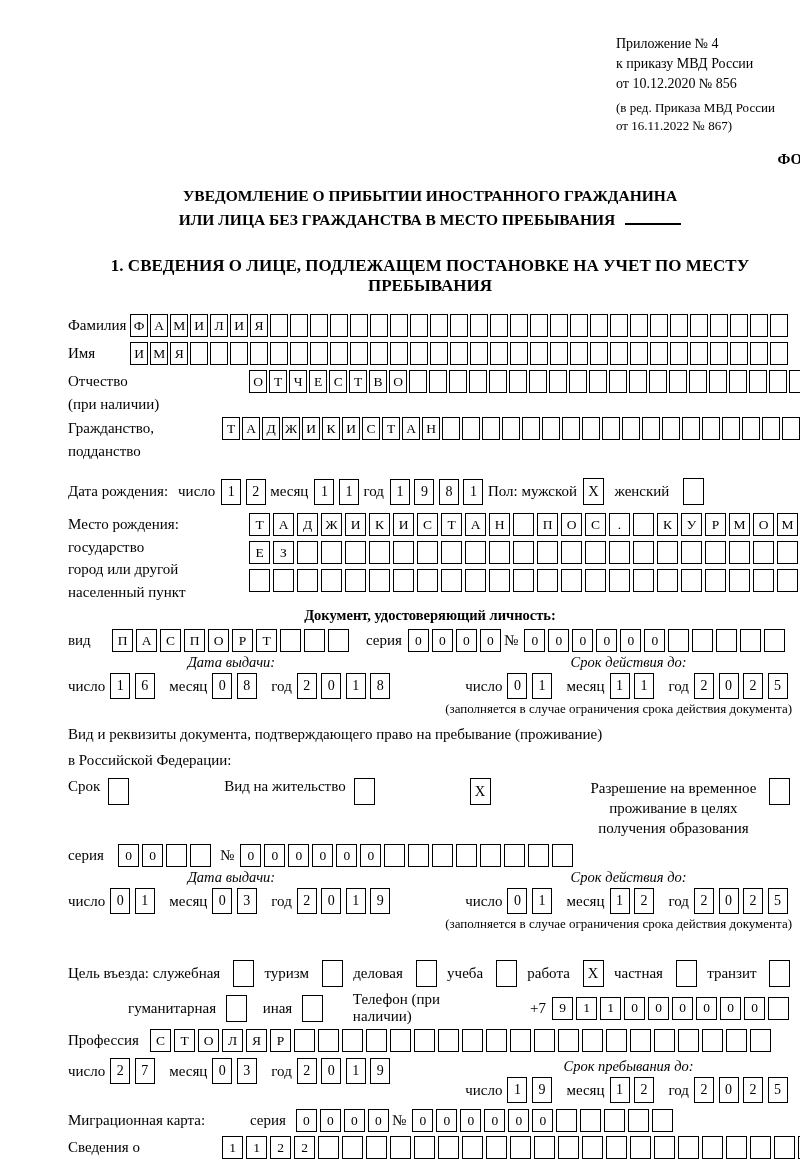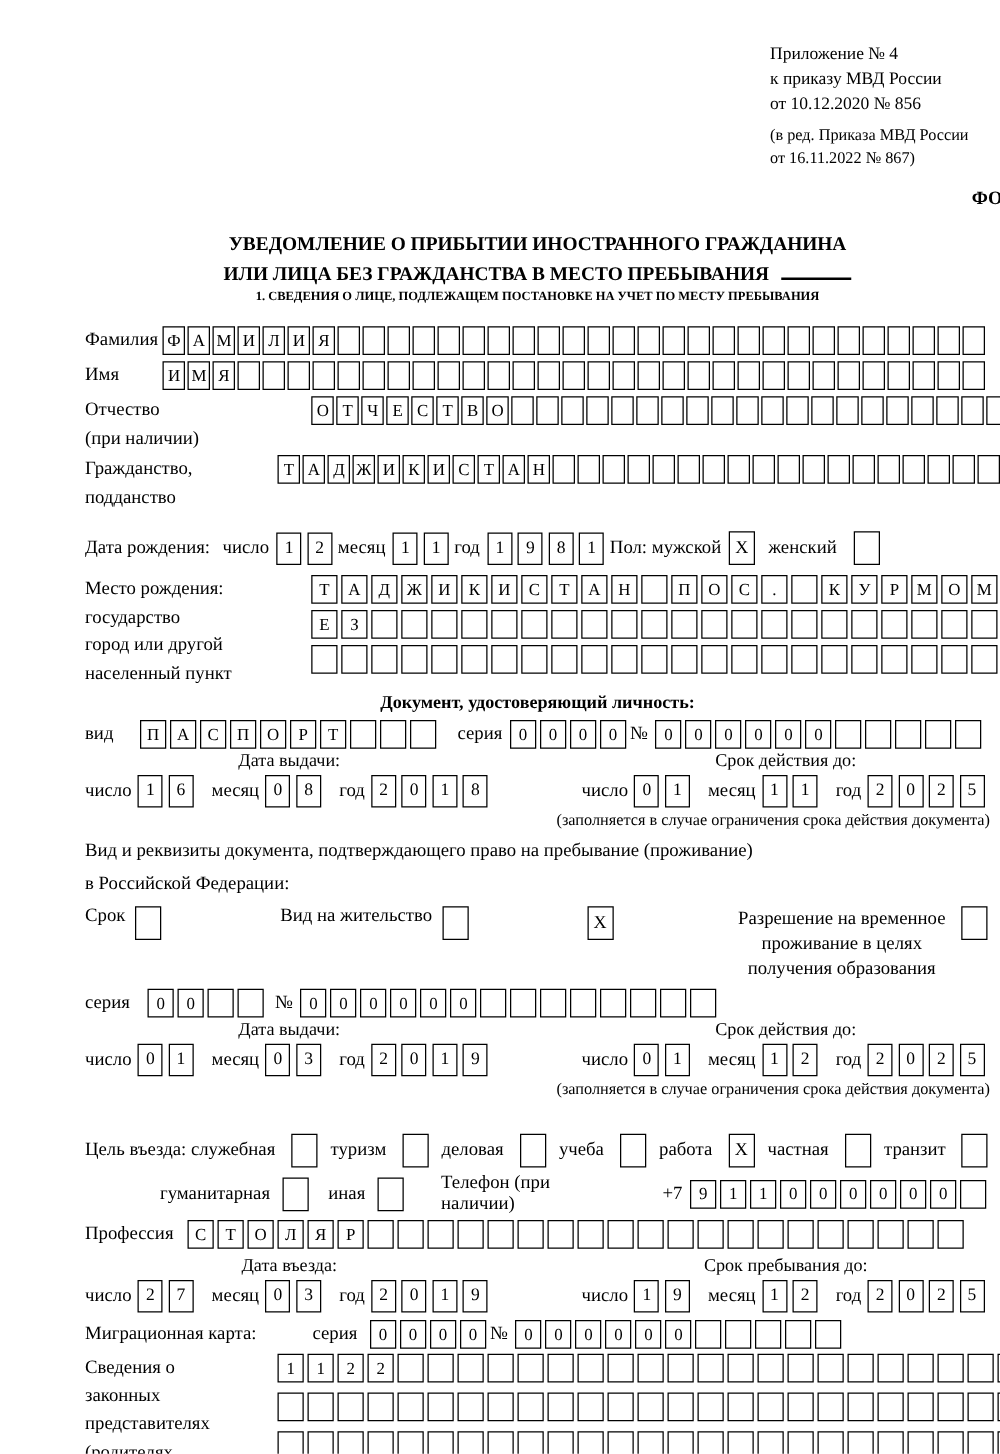--- a/index.html
+++ b/index.html
@@ -7,21 +7,21 @@
        font-family:"Liberation Serif", serif;font-size:15px;}
   .page{padding:34px 8px 0 68px;box-sizing:border-box;width:800px;height:1163px;}
 
   .appendix{width:242px;margin-left:548px;font-size:14px;line-height:1.42;}
   .appendix .amend{font-size:13px;margin-top:5px;line-height:1.4;}
   .forma{margin-left:548px;width:242px;text-align:right;padding-right:22px;
          box-sizing:border-box;font-weight:bold;margin-top:16px;font-size:15px;}
 
   .title{ text-align:center;font-weight:bold;font-size:15.5px;line-height:1.55;margin-top:16px;}
   .tline{display:inline-block;width:56px;border-bottom:2px solid #000;height:12px;margin-left:10px;}
-  .sec{ text-align:center;font-weight:bold;font-size:10px;margin-bottom:18px;}
+  .sec{ text-align:center;font-weight:bold;font-size:17px;margin-top:24px;margin-bottom:18px;}
 
   .frow{display:flex;align-items:center;margin-bottom:5px;}
   .frow.top{align-items:flex-start;gap:44px;}
   .lbl{flex:none;}
   .lblcol{flex:none;line-height:1.5;}
   .cells{display:flex;flex:none;}
   .cells.stack{display:block;}
   .cells.stack .crow{display:flex;margin-bottom:5px;}
 
   .cell{flex:none;width:18.4px;height:23px;border:1.6px solid #000;margin-right:1.6px;
@@ -30,21 +30,21 @@
   .w .cell{width:21px;margin-right:3px;}
   .d .cell{width:20px;height:26px;margin-right:4.5px;font-size:14px;}
   .cb .cell{width:21px;height:27px;font-size:14.5px;}
 
   .gap6{width:6px;flex:none;} .gap10{width:10px;flex:none;} .gap14{width:14px;flex:none;}
 
   .center-bold{text-align:center;font-weight:bold;font-size:14.5px;margin:4px 0 5px 0;font-family:Liberation Serif, serif;}
 
   .dates{display:flex;justify-content:space-between;width:724px;margin-top:2px;}
   .dgroup{flex:none;}
-  .dhead{text-align:center;font-size:14.5px;margin-bottom:2px;}
+  .dhead{text-align:center;font-size:14.5px;margin-bottom:2px;font-style:italic;}
   .dline{display:flex;align-items:center;}
   .dline .t{margin-right:5px;}
   .dline .t2{margin-left:10px;margin-right:5px;}
   .note{font-size:13px;text-align:right;width:724px;margin-top:2px;margin-bottom:4px;}
 
   .plain{line-height:1.75;}
   .optrow{display:flex;align-items:flex-start;width:724px;margin-top:4px;margin-bottom:6px;}
   .optrow .olbl{margin-right:8px;}
   .optwrap{text-align:center;line-height:1.35;margin-right:8px;}
   .sp{flex:1;}
@@ -639,21 +639,20 @@
         <span class="cell"></span>
         <span class="cell"></span>
         <span class="cell"></span>
         <span class="cell"></span>
         <span class="cell"></span>
       </div>
   </div>
 
   <div class="dates" style="margin-bottom:6px">
     <div class="dgroup">
-      <div class="dhead">Дата въезда:</div>
       <div class="dline">
         <span class="t">число</span>
         <div class="cells d">
             <span class="cell">2</span>
             <span class="cell">7</span>
           </div>
         <span class="t2">месяц</span>
         <div class="cells d">
             <span class="cell">0</span>
             <span class="cell">3</span>

